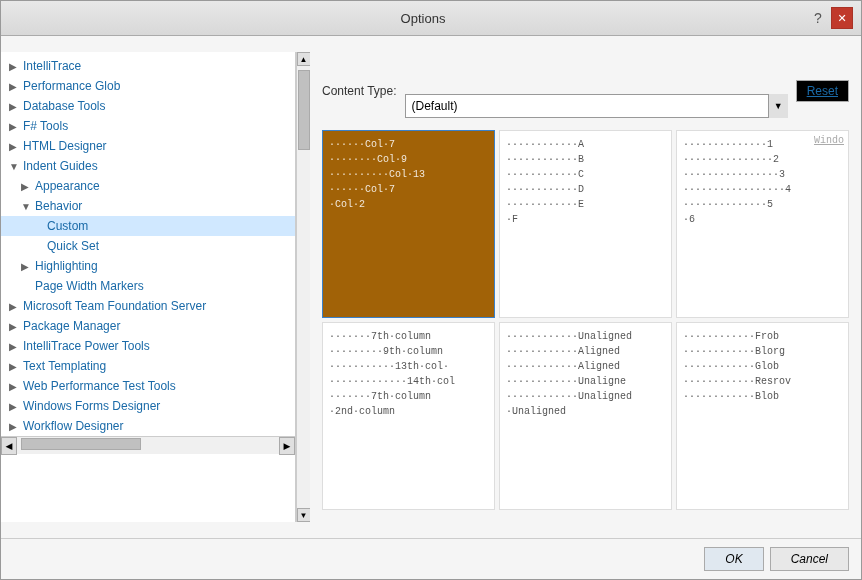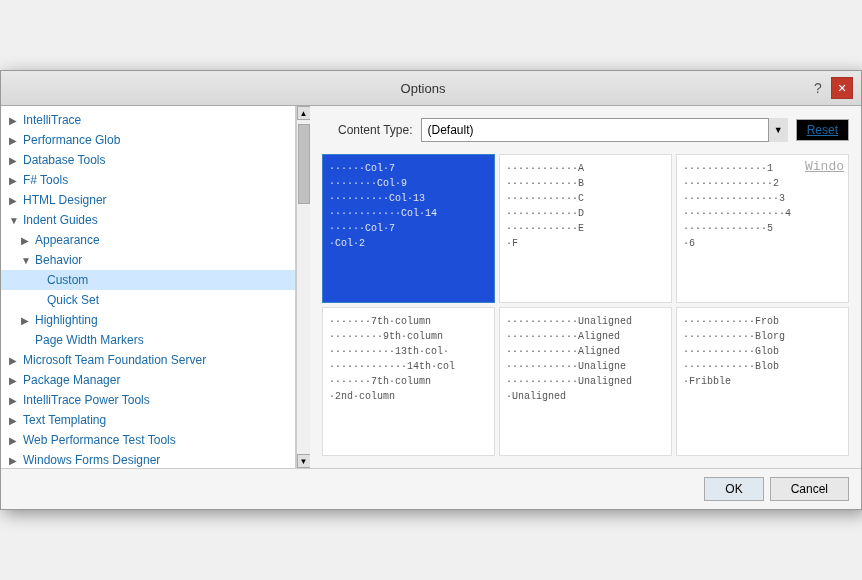--- a/index.html
+++ b/index.html
@@ -7,26 +7,27 @@
       font-family: 'Segoe UI', Tahoma, sans-serif;
       font-size: 12px;
       background: #f0f0f0;
       display: flex;
       align-items: center;
       justify-content: center;
       height: 100vh;
     }
     .dialog {
       width: 862px;
-      height: 440px;
+      height: 580px;
       background: #f5f5f5;
       border: 1px solid #999;
       box-shadow: 4px 4px 16px rgba(0,0,0,0.4);
       display: flex;
       flex-direction: column;
+      gap: 16px;
     }
     .titlebar {
       background: linear-gradient(to bottom, #e8e8e8, #d8d8d8);
       border-bottom: 1px solid #aaa;
       padding: 6px 8px;
       display: flex;
       align-items: center;
       justify-content: space-between;
       user-select: none;
     }
@@ -128,26 +129,26 @@
     }
     .content-type-row {
       display: flex;
       align-items: center;
       gap: 8px;
       margin-bottom: 12px;
     }
     .content-type-label {
       color: #333;
       font-size: 12px;
-      margin-left: 16px;
     }
     .select-wrapper {
       flex: 1;
       position: relative;
       display: flex;
+      margin-top: 30px;
     }
     .select-wrapper select {
       flex: 1;
       height: 24px;
       border: 1px solid #999;
       background: white;
       padding: 2px 6px;
       font-size: 12px;
       appearance: none;
       -webkit-appearance: none;
@@ -189,32 +190,32 @@
       padding: 6px;
       overflow: hidden;
       position: relative;
       cursor: pointer;
       font-family: 'Courier New', monospace;
       font-size: 10px;
       color: #555;
       line-height: 1.5;
     }
     .preview-cell.selected {
-      background: #1d4ed8;
+      background: #a16207;
       border-color: #3a80c9;
       color: white;
     }
     .preview-cell.selected .dot-line {
       color: rgba(255,255,255,0.85);
     }
     .preview-cell .window-label {
       position: absolute;
       top: 2px;
       right: 4px;
-      font-size: 13px;
+      font-size: 10px;
       color: #aaa;
       text-decoration: underline;
     }
     .dot-line {
       display: block;
       white-space: pre;
       letter-spacing: 0;
     }
     .dialog-footer {
       border-top: 1px solid #ccc;
@@ -223,20 +224,21 @@
       justify-content: flex-end;
       gap: 6px;
       background: #f5f5f5;
     }
     .footer-btn {
       background: #e8e8e8;
       border: 1px solid #aaa;
       padding: 4px 20px;
       cursor: pointer;
       font-size: 12px;
+      font-style: italic;
     }
     .footer-btn.primary {
       background: #e0e8f0;
     }
     .scrollbar-v {
       width: 14px;
       background: #f0f0f0;
       border-left: 1px solid #ccc;
       display: flex;
       flex-direction: column;
@@ -379,21 +381,20 @@
           <div class="select-arrow">▼</div>
         </div>
         <button class="reset-btn">Reset</button>
       </div>
 
       <div class="preview-grid" id="preview-grid">
       <div class="preview-cell selected">
             <span class="dot-line">······Col·7</span>
             <span class="dot-line">········Col·9</span>
             <span class="dot-line">··········Col·13</span>
-            <span class="dot-line">············Col·14</span>
             <span class="dot-line">······Col·7</span>
             <span class="dot-line">·Col·2</span>
           </div>
           <div class="preview-cell">
             <span class="dot-line">············A</span>
             <span class="dot-line">············B</span>
             <span class="dot-line">············C</span>
             <span class="dot-line"></span>
             <span class="dot-line">············D</span>
             <span class="dot-line">············E</span>
@@ -425,22 +426,22 @@
             <span class="dot-line"></span>
             <span class="dot-line">············Unaligne</span>
             <span class="dot-line">············Unaligned</span>
             <span class="dot-line">·Unaligned</span>
           </div>
           <div class="preview-cell">
             <span class="dot-line">············Frob</span>
             <span class="dot-line">············Blorg</span>
             <span class="dot-line">············Glob</span>
             <span class="dot-line"></span>
+            <span class="dot-line">············Resrov</span>
             <span class="dot-line">············Blob</span>
-            <span class="dot-line">·Fribble</span>
           </div>
         </div>
     </div>
   </div>
 
   <div class="dialog-footer">
     <button class="footer-btn primary">OK</button>
     <button class="footer-btn">Cancel</button>
   </div>
 </div>

